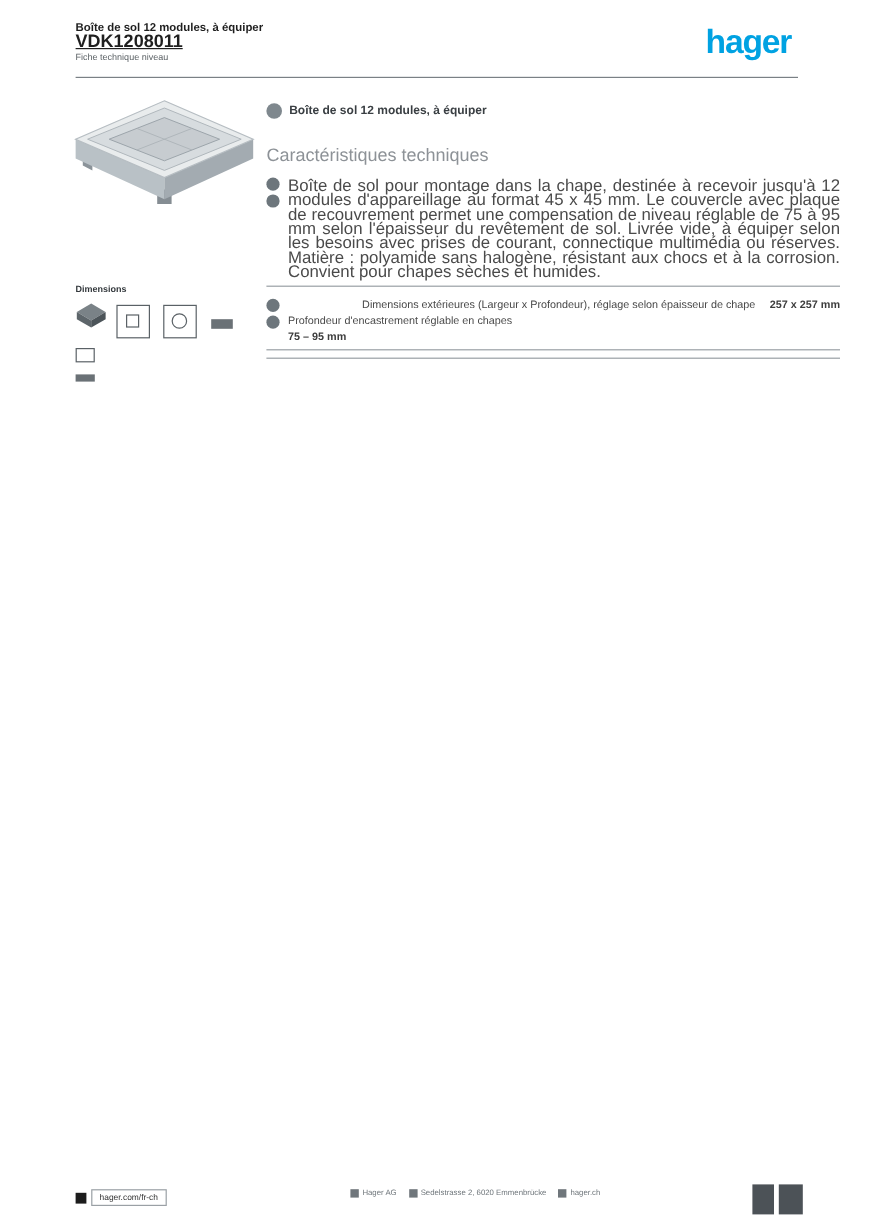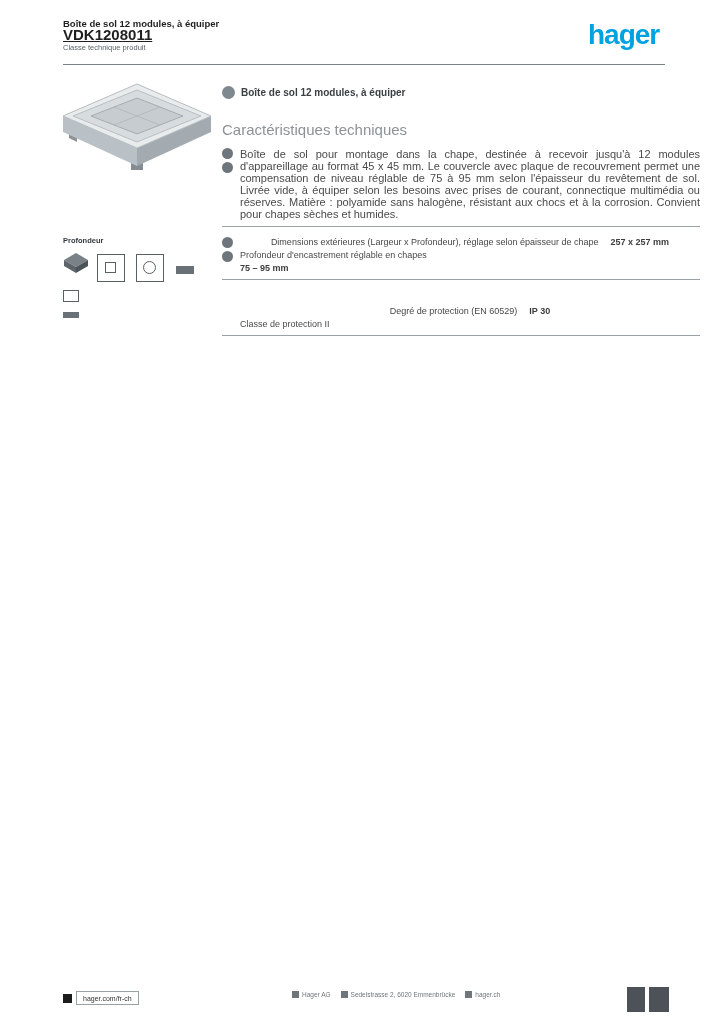--- a/index.html
+++ b/index.html
@@ -48,27 +48,27 @@
     display: inline-block; width: 11px; height: 11px; border-radius: 50%;
     background: #6d767c; flex: none;
   }
   .circle-icon.big { width: 13px; height: 13px; background: #7f888e; }
   .heading { font-size: 10px; font-weight: bold; color: #3a3f43; }
   .subheading { margin-top: 22px; font-size: 15px; color: #8d9297; }
 
   .row { display: flex; margin-top: 10px; }
   .icon-col { width: 18px; display: flex; flex-direction: column; gap: 3px; flex: none; }
   .description {
-    flex: 1; font-size: 11px; line-height: 12px; color: #4a4a4a;
+    flex: 1; font-size: 14px; line-height: 12px; color: #4a4a4a;
     text-align: justify;
   }
   .inner-rule { margin-top: 6px; background: #9aa0a5; height: 1px; }
 
   .spec-body { flex: 1; }
-  .spec-line { display: flex; justify-content: center; gap: 12px; }
+  .spec-line { display: flex; justify-content: flex-end; gap: 12px; }
   .spec-label { font-size: 9px; color: #474747; }
   .spec-value { font-size: 9px; color: #3d3d3d; font-weight: bold; white-space: nowrap; }
   .spec-note { margin-top: 3px; font-size: 9px; color: #4a4a4a; }
   .spec-note.strong { font-weight: bold; color: #3d3d3d; }
   .gap-top { margin-top: 26px; }
 
   
   .footer-square { position: absolute; left: 63px; top: 994px; width: 9px; height: 9px; background: #1c1c1c; }
   .url-box {
     position: absolute; left: 76px; top: 991px; height: 14px;
@@ -84,41 +84,41 @@
   .mark-b { width: 20px; height: 25px; background: #4c5257; }
 </style>
 </head>
 <body>
 
 <div class="page">
 
   <div class="titles">
     <div class="title-1">Boîte de sol 12 modules, à équiper</div>
     <div class="title-2">VDK1208011</div>
-    <div class="title-meta">Classe technique produit</div>
+    <div class="title-meta">Fiche technique niveau</div>
   </div>
   <div class="logo">hager</div>
   <div class="rule top-rule"></div>
 
   <div class="product-image">
     <svg width="152" height="98" viewBox="0 0 152 98">
       <polygon points="8,46 16,50 16,60 8,56" fill="#8b9399"></polygon>
       <polygon points="136,46 144,42 144,52 136,56" fill="#8b9399"></polygon>
       <polygon points="70,76 82,76 82,88 70,88" fill="#858d93"></polygon>
       <polygon points="2,34 76,66 76,84 2,50" fill="#b9c1c6"></polygon>
       <polygon points="150,34 76,66 76,84 150,50" fill="#a3abb1"></polygon>
       <polygon points="76,2 150,34 76,66 2,34" fill="#e9eced" stroke="#b6bdc2" stroke-width="1"></polygon>
       <polygon points="76,8 140,34 76,60 12,34" fill="#d7dcdf" stroke="#aeb5ba" stroke-width="0.8"></polygon>
       <polygon points="76,16 122,34 76,52 30,34" fill="#c7ccd0" stroke="#9aa2a8" stroke-width="0.8"></polygon>
       <line x1="53" y1="25" x2="99" y2="43" stroke="#aab1b6" stroke-width="0.7"></line>
       <line x1="99" y1="25" x2="53" y2="43" stroke="#aab1b6" stroke-width="0.7"></line>
     </svg>
   </div>
 
-  <div class="dim-label">Profondeur</div>
+  <div class="dim-label">Dimensions</div>
   <div class="diagrams">
     <svg class="diag" style="left:0;top:2px;" width="26" height="22" viewBox="0 0 26 22">
       <polygon points="13,1 25,8 13,15 1,8" fill="#7a8287"></polygon>
       <polygon points="1,8 13,15 13,21 1,14" fill="#5d656a"></polygon>
       <polygon points="25,8 13,15 13,21 25,14" fill="#4c5459"></polygon>
     </svg>
     <div class="diag d-topview">
       <div class="inner"></div>
     </div>
     <div class="diag d-cutout">
@@ -156,30 +156,20 @@
         <div class="spec-line">
           <span class="spec-label">Dimensions extérieures (Largeur x Profondeur), réglage selon épaisseur de chape</span>
           <span class="spec-value">257 x 257 mm</span>
         </div>
         <div class="spec-note">Profondeur d'encastrement réglable en chapes</div>
         <div class="spec-note strong">75 – 95 mm</div>
       </div>
     </div>
     <div class="inner-rule"></div>
 
-    <div class="row gap-top">
-      <div class="icon-col"></div>
-      <div class="spec-body">
-        <div class="spec-line">
-          <span class="spec-label">Degré de protection (EN 60529)</span>
-          <span class="spec-value">IP 30</span>
-        </div>
-        <div class="spec-note">Classe de protection II</div>
-      </div>
-    </div>
     <div class="inner-rule"></div>
 
   </main>
 
   <div class="footer-square"></div>
   <a class="url-box" href="#">hager.com/fr-ch</a>
 
   <div class="contact">
     <div class="contact-item">
       <span class="contact-glyph"></span>

